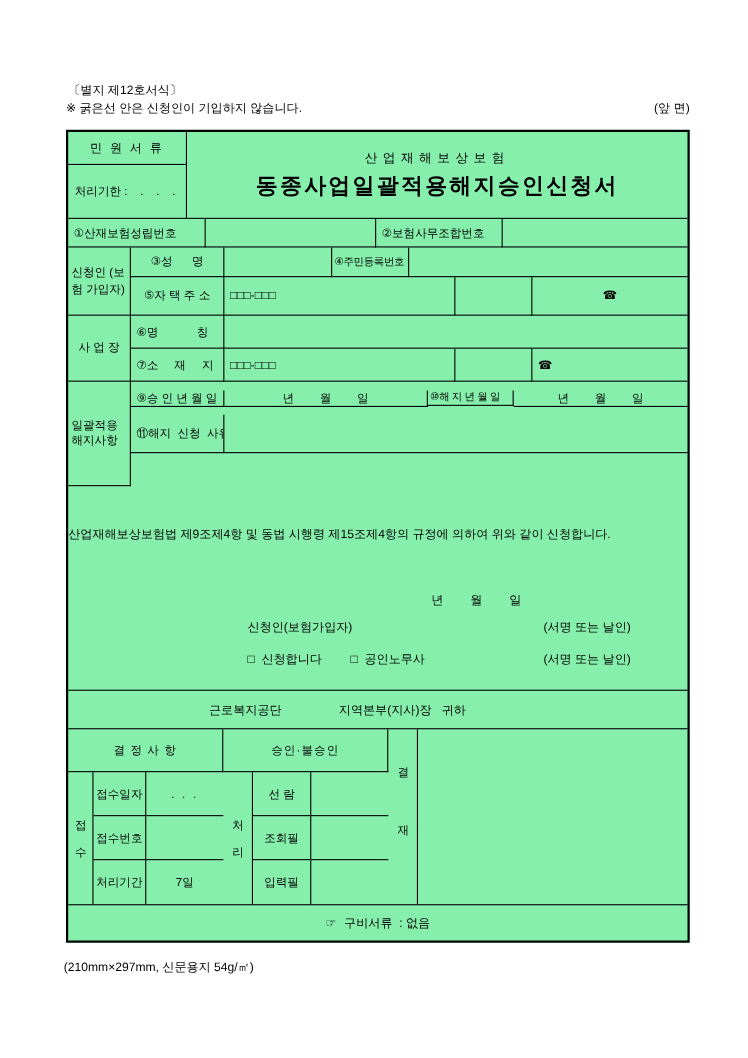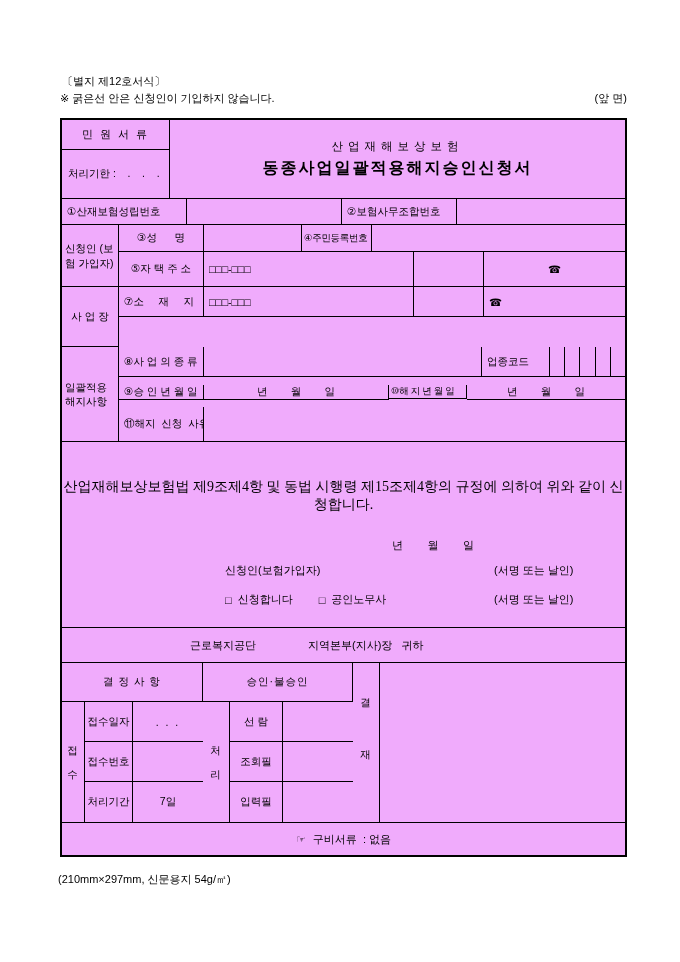--- a/index.html
+++ b/index.html
@@ -7,51 +7,51 @@
   .page {
     position:relative; width:680px; height:962px; margin:0 auto;
     background:#ffffff; color:#000;
     font-family:"Liberation Sans","DejaVu Sans",sans-serif;
     font-size:10.5px; overflow:hidden;
   }
   .pre { white-space:pre; }
   .hdr-ref { position:absolute; left:62px; top:74px; font-size:11px; }
   .hdr-line { position:absolute; left:60px; top:91px; width:567px; display:flex; justify-content:space-between; font-size:11px; }
 
-  .form-table { position:absolute; left:60px; top:118px; width:567px; height:739px; border:2px solid #000; background:#f0abfc; }
+  .form-table { position:absolute; left:60px; top:118px; width:567px; height:739px; border:2px solid #000; background:#86efac; }
   .row { display:flex; width:100%; }
   .br { border-right:1px solid #000; }
   .bb { border-bottom:1px solid #000; }
   .cell { display:flex; align-items:center; overflow:hidden; }
   .c-center { justify-content:center; text-align:center; }
   .c-left { justify-content:flex-start; padding-left:5px; }
   .col { display:flex; flex-direction:column; }
   .f1 { flex:1; min-width:0; }
   .tight { font-size:9.5px; letter-spacing:-0.3px; }
 
   
   .doc-class { height:30px; font-size:11px; letter-spacing:2px; }
   .deadline { height:49px; font-size:10.5px; padding-left:6px; align-items:center; }
   .title-area { flex:1; display:flex; flex-direction:column; align-items:center; justify-content:center; gap:4px; }
   .subtitle { font-size:11.5px; letter-spacing:5px; font-family:"Liberation Serif","DejaVu Serif",serif; }
-  .main-title { font-size:16px; font-weight:bold; letter-spacing:2px; font-family:"Liberation Serif","DejaVu Serif",serif; }
+  .main-title { font-size:20px; font-weight:bold; letter-spacing:2px; font-family:"Liberation Serif","DejaVu Serif",serif; }
 
   .group-col { width:57px; font-size:10.5px; padding:2px 3px; display:flex; align-items:center; word-break:break-all; line-height:1.35; }
   .lbl { white-space:pre; }
 
   
   .vert { writing-mode:vertical-rl; text-orientation:upright; display:flex; align-items:center; justify-content:center; }
   .v-sm { letter-spacing:14px; }
   .v-lg { letter-spacing:42px; }
 
   .codebox { width:16px; height:100%; border-left:1px solid #000; }
 
   
   .decl { position:relative; }
-  .decl .statement { position:absolute; left:0; top:36px; width:100%; text-align:center; font-size:14px;font-family:Liberation Serif, serif; }
+  .decl .statement { position:absolute; left:0; top:36px; width:100%; font-size:11px; }
   .decl .dateline { position:absolute; left:330px; top:96px; font-size:11px; }
   .decl .applicant { position:absolute; left:163px; top:121px; font-size:11px; }
   .decl .sign1 { position:absolute; left:432px; top:121px; font-size:11px; }
   .decl .agents { position:absolute; left:163px; top:150px; font-size:11px; display:flex; gap:26px; }
   .decl .sign2 { position:absolute; left:432px; top:150px; font-size:11px; }
   .agents .agent { display:flex; gap:6px; align-items:center; }
 
   .recipient-row { display:flex; align-items:center; padding-left:128px; gap:52px; font-size:11px; }
 
   
@@ -110,47 +110,39 @@
             <span>☎</span>
           </div>
         </div>
       </div>
     </div>
 
     <div class="row" style="height:60px;">
       <div class="group-col br bb lbl" style="justify-content:center;">사 업 장</div>
       <div class="col f1">
         <div class="row" style="height:30px;">
+          <div class="cell c-left br bb lbl" style="width:85px;">⑥명            칭</div>
+          <div class="cell bb f1"></div>
+        </div>
+        <div class="row" style="height:30px;">
           <div class="cell c-left br bb lbl" style="width:85px;">⑦소     재     지</div>
           <div class="cell c-left br bb" style="width:210px;">
             <span>□□□-□□□</span>
           </div>
           <div class="cell br bb" style="width:70px;"></div>
           <div class="cell c-left bb f1">
             <span>☎</span>
           </div>
         </div>
       </div>
     </div>
 
     <div class="row" style="height:95px;">
       <div class="group-col br bb">일괄적용해지사항</div>
       <div class="col f1">
-        <div class="row" style="height:30px;">
-          <div class="cell c-left br bb lbl" style="width:85px;">⑧사 업 의 종 류</div>
-          <div class="cell br bb" style="width:278px;"></div>
-          <div class="cell c-left bb" style="width:67px;">업종코드</div>
-          <div class="cell bb f1" style="padding:0;">
-            <div class="codebox"></div>
-            <div class="codebox"></div>
-            <div class="codebox"></div>
-            <div class="codebox"></div>
-            <div class="codebox"></div>
-          </div>
-        </div>
         <div class="row" style="height:30px;align-items:center;">
           <div class="cell c-left br bb lbl" style="width:85px;">⑨승 인 년 월 일</div>
           <div class="cell c-center br bb pre" style="width:185px;">년        월        일</div>
           <div class="cell c-left br bb tight" style="width:78px; padding-left:2px;">⑩해 지 년 월 일</div>
           <div class="cell c-center bb f1 pre">년        월        일</div>
         </div>
         <div class="row" style="height:35px;">
           <div class="cell c-left br bb lbl" style="width:85px;">⑪해지  신청  사유</div>
           <div class="cell bb f1"></div>
         </div>

